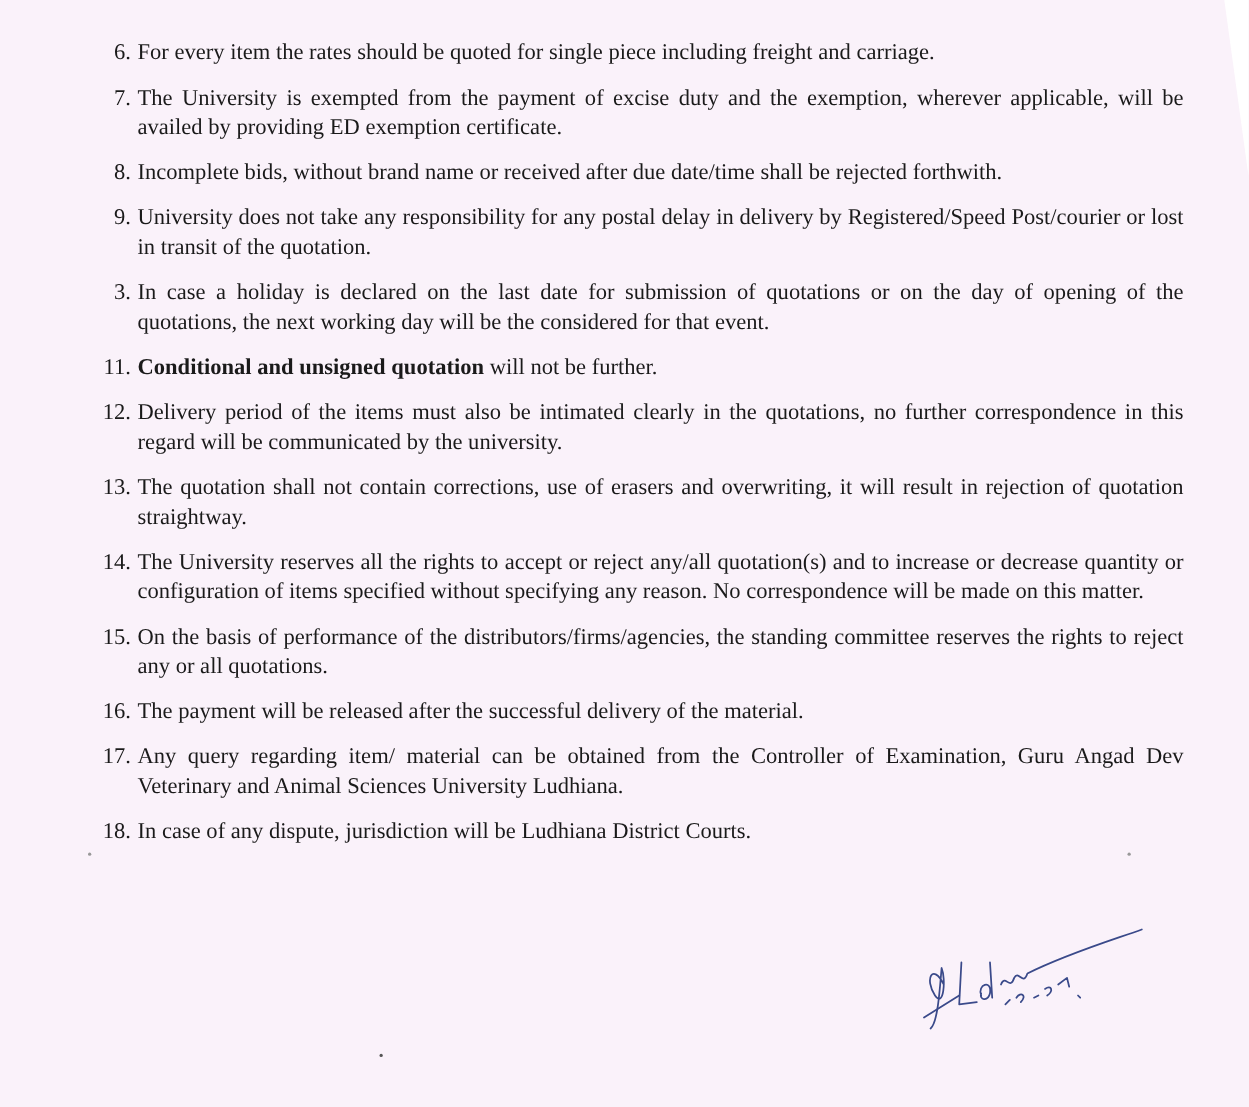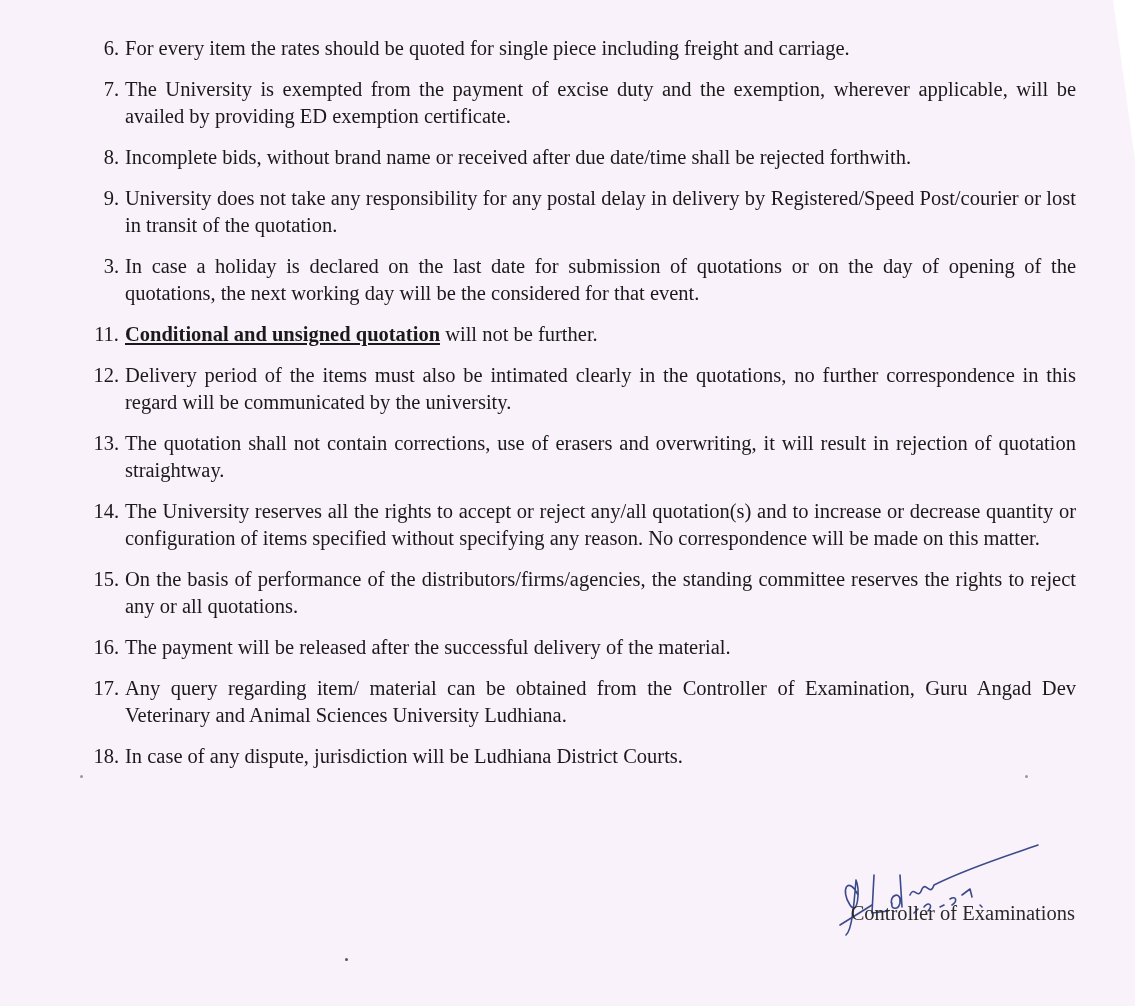--- a/index.html
+++ b/index.html
@@ -34,21 +34,21 @@
     }
     .term .num {
       flex: 0 0 45px;
       text-align: right;
       padding-right: 6px;
       box-sizing: border-box;
     }
     .term .text {
       flex: 1;
     }
-    .term .bold { font-weight: bold; text-decoration: underline; }
+    .term .bold { font-weight: bold; }
     .signature-block {
       position: absolute;
       right: 60px;
       top: 900px;
       text-align: right;
       font-size: 20.5px;
       line-height: 27px;
       color: #2a2a2a;
     }
     .signature {
@@ -127,18 +127,17 @@
     <path d="M64 40 L 62 78 L 78 76"></path>
     <path d="M82 70 C 78 60, 92 55, 90 68 C 88 76, 80 74, 82 68 M 90 40 L 92 72"></path>
     <path d="M100 60 C 104 50, 108 66, 112 54 C 116 46, 120 62, 124 50 C 160 32, 200 20, 228 10"></path>
     <path d="M104 78 L 108 74 M 114 72 C 118 66, 124 70, 118 76"></path>
     <path d="M130 72 L 134 70 M 140 64 C 146 60, 148 66, 142 70 M 152 60 L 160 54 L 162 62"></path>
     <path d="M170 70 L 172 72"></path>
   </g>
 </svg>
 
 <div class="signature-block">
-  <div>Controller of Examinations</div>
 </div>
 
 <div class="dot" style="left:80px; top:775px;"></div>
 <div class="dot" style="left:1025px; top:775px;"></div>
 <div class="dot" style="left:345px; top:958px; background:#555;"></div>
 
 </body></html>

